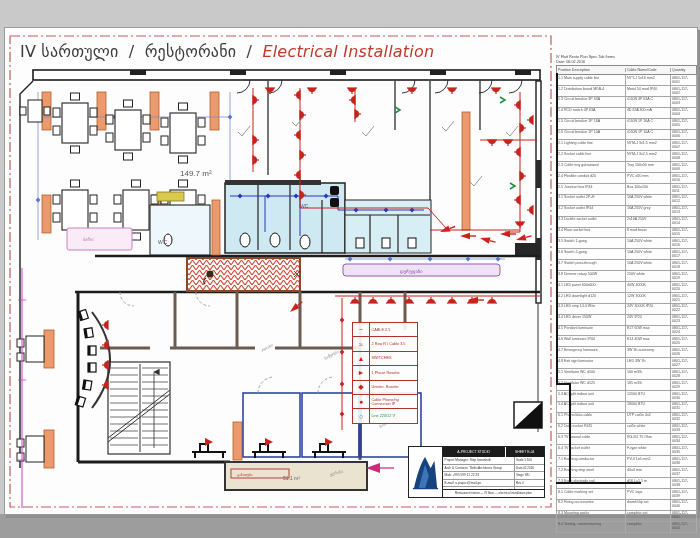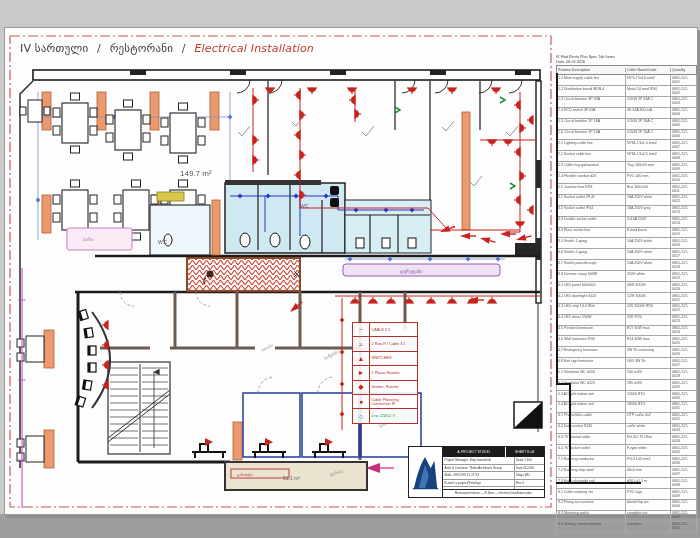--- a/index.html
+++ b/index.html
@@ -2,21 +2,21 @@
 <html><head>
 <meta charset="utf-8">
 <style>
   html,body{margin:0;padding:0;}
   body{width:700px;height:538px;background:#c9c9c9;font-family:"Liberation Sans",sans-serif;overflow:hidden;}
   .page{position:relative;width:700px;height:538px;}
   .bottom-strip{position:absolute;left:0;top:514px;width:700px;height:24px;background:#9d9d9d;}
   .sheet{position:absolute;left:4px;top:27px;width:692px;height:486px;background:#fdfdfd;border:1px solid #9a9a9a;box-shadow:2px 3px 0 #8f8f8f;}
   svg.plan{position:absolute;left:0;top:0;}
   
-  .dtitle{position:absolute;left:20px;top:42px;font-family:"DejaVu Sans",sans-serif;font-size:11px;color:#3c3c3c;letter-spacing:0.2px;white-space:nowrap;}
+  .dtitle{position:absolute;left:20px;top:42px;font-family:"DejaVu Sans",sans-serif;font-size:16px;color:#3c3c3c;letter-spacing:0.2px;white-space:nowrap;}
   .dtitle .sep{margin:0 5px;color:#3c3c3c;}
   .dtitle .en{color:#c0392b;font-style:italic;}
   
   .legend{position:absolute;left:352px;top:322px;width:66px;border:1.6px solid #b2312b;background:rgba(253,253,253,0.9);box-sizing:border-box;}
   .legend-row{display:flex;height:13.4px;border-bottom:1px solid #b2312b;align-items:stretch;}
   .legend-row:last-child{border-bottom:none;}
   .legend-icon{width:16px;border-right:1px solid #b2312b;color:#c8231d;font-size:7px;display:flex;align-items:center;justify-content:center;}
   .legend-label{flex:1;font-size:3.8px;line-height:1.05;color:#b2312b;display:flex;align-items:center;padding-left:1.5px;overflow:hidden;}
   .legend-row:last-child .legend-icon,.legend-row:last-child .legend-label{color:#1f8f3a;}
   

